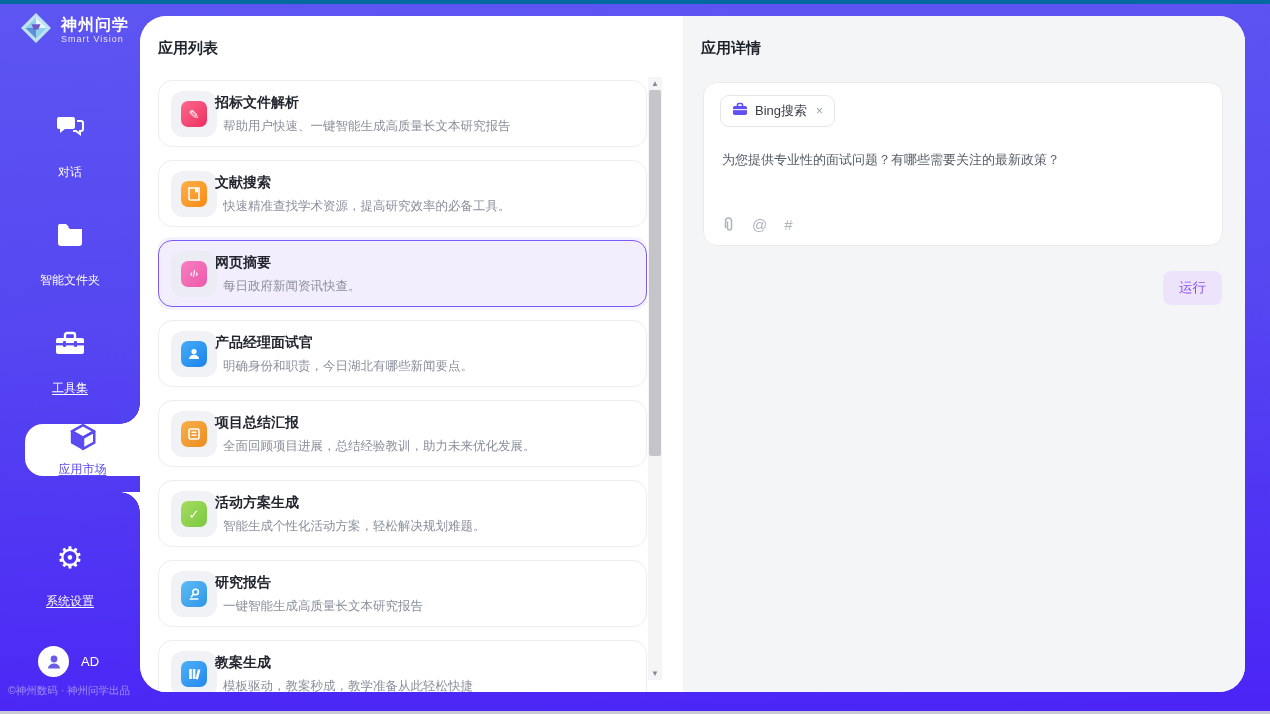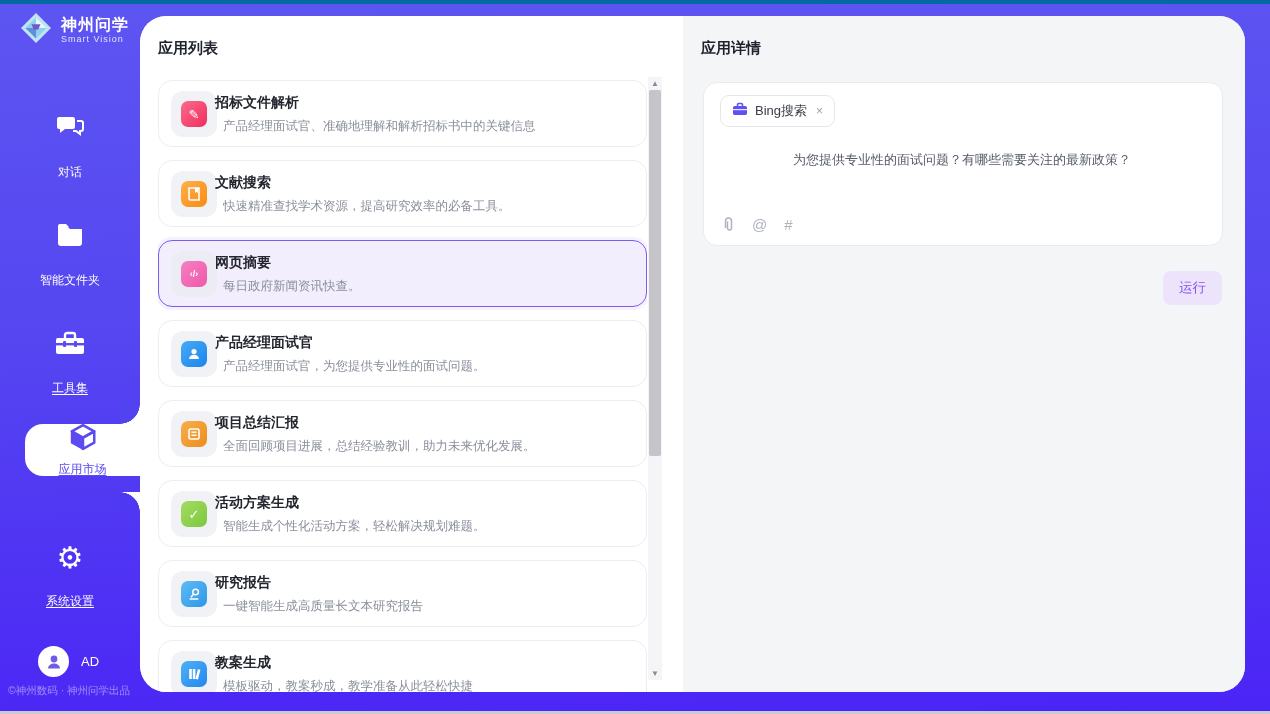--- a/index.html
+++ b/index.html
@@ -66,21 +66,21 @@
   
   .sb-track { position:absolute; left:508px; top:61px; width:14px; height:603px; background:#F5F5F7; }
   .sb-arrow { position:absolute; left:0; width:14px; height:13px; color:#8A8A92; font-size:8px;
     display:flex; align-items:center; justify-content:center; cursor:pointer; }
   .sb-up { top:0; } .sb-down { bottom:0; }
   .sb-thumb { position:absolute; left:1px; top:13px; width:12px; height:366px; background:#C4C4C9; border-radius:2px; cursor:pointer; }
 
   
   .detail-panel { position:relative; flex:1; height:676px; background:#F4F5F7; }
   .composer { position:absolute; left:20px; top:66px; width:520px; height:164px; background:#fff;
-    border:1px solid #E9EBEF; border-radius:14px;text-align:center; }
+    border:1px solid #E9EBEF; border-radius:14px; }
   .tool-tag { position:absolute; left:16px; top:12px; height:32px; display:inline-flex; align-items:center;
     gap:7px; padding:0 11px; border:1px solid #E4E6EA; border-radius:9px; background:#fff; cursor:pointer; }
   .tool-tag .t-label { font-size:13px; color:#383D47; }
   .tool-tag .t-close { font-size:12px; color:#9AA0AA; margin-left:2px; cursor:pointer; }
   .query-text { position:absolute; left:18px; top:68px; width:480px; font-size:13px; color:#555B66; cursor:text; }
   .composer-icons { position:absolute; left:18px; top:133px; display:flex; align-items:center; gap:17px;
     color:#AEB4BE; font-size:15px; }
   .composer-icons .ci { cursor:pointer; display:flex; align-items:center; }
   .run-btn { position:absolute; right:23px; top:255px; background:#EDE4FB; color:#8A50F0;
     border:none; border-radius:8px; padding:8px 16px; font-size:13.5px; cursor:pointer;
@@ -178,21 +178,21 @@
     <div class="list-panel">
       <div class="panel-title">应用列表</div>
 
       <div class="cards">
 
         <div class="card">
           <span class="icon-box">
             <span class="glyph g1">✎</span>
           </span>
           <div class="card-name">招标文件解析</div>
-          <div class="card-desc">产品经理面试官、准确地理解和解析招标书中的关键信息</div>
+          <div class="card-desc">帮助用户快速、一键智能生成高质量长文本研究报告</div>
         </div>
 
         <div class="card">
           <span class="icon-box">
             <span class="glyph g2">
               <svg width="14" height="14" viewBox="0 0 14 14">
                 <path d="M2 1h10v12H3.5A1.5 1.5 0 012 11.5V1z" fill="none" stroke="#fff" stroke-width="1.6"></path>
                 <path d="M8 1v5l1.5-1.2L11 6V1z" fill="#fff"></path>
               </svg>
             </span>
@@ -212,21 +212,21 @@
         <div class="card">
           <span class="icon-box">
             <span class="glyph g4">
               <svg width="14" height="14" viewBox="0 0 14 14">
                 <circle cx="7" cy="4.6" r="2.6" fill="#fff"></circle>
                 <path d="M2 12a5 4.2 0 0110 0z" fill="#fff"></path>
               </svg>
             </span>
           </span>
           <div class="card-name">产品经理面试官</div>
-          <div class="card-desc">产品经理面试官，为您提供专业性的面试问题。</div>
+          <div class="card-desc">明确身份和职责，今日湖北有哪些新闻要点。</div>
         </div>
 
         <div class="card">
           <span class="icon-box">
             <span class="glyph g5">
               <svg width="14" height="14" viewBox="0 0 14 14">
                 <rect x="2" y="2" width="10" height="10" rx="1.5" fill="none" stroke="#fff" stroke-width="1.6"></rect>
                 <line x1="4.5" y1="5.2" x2="9.5" y2="5.2" stroke="#fff" stroke-width="1.4"></line>
                 <line x1="4.5" y1="8.2" x2="9.5" y2="8.2" stroke="#fff" stroke-width="1.4"></line>
               </svg>

